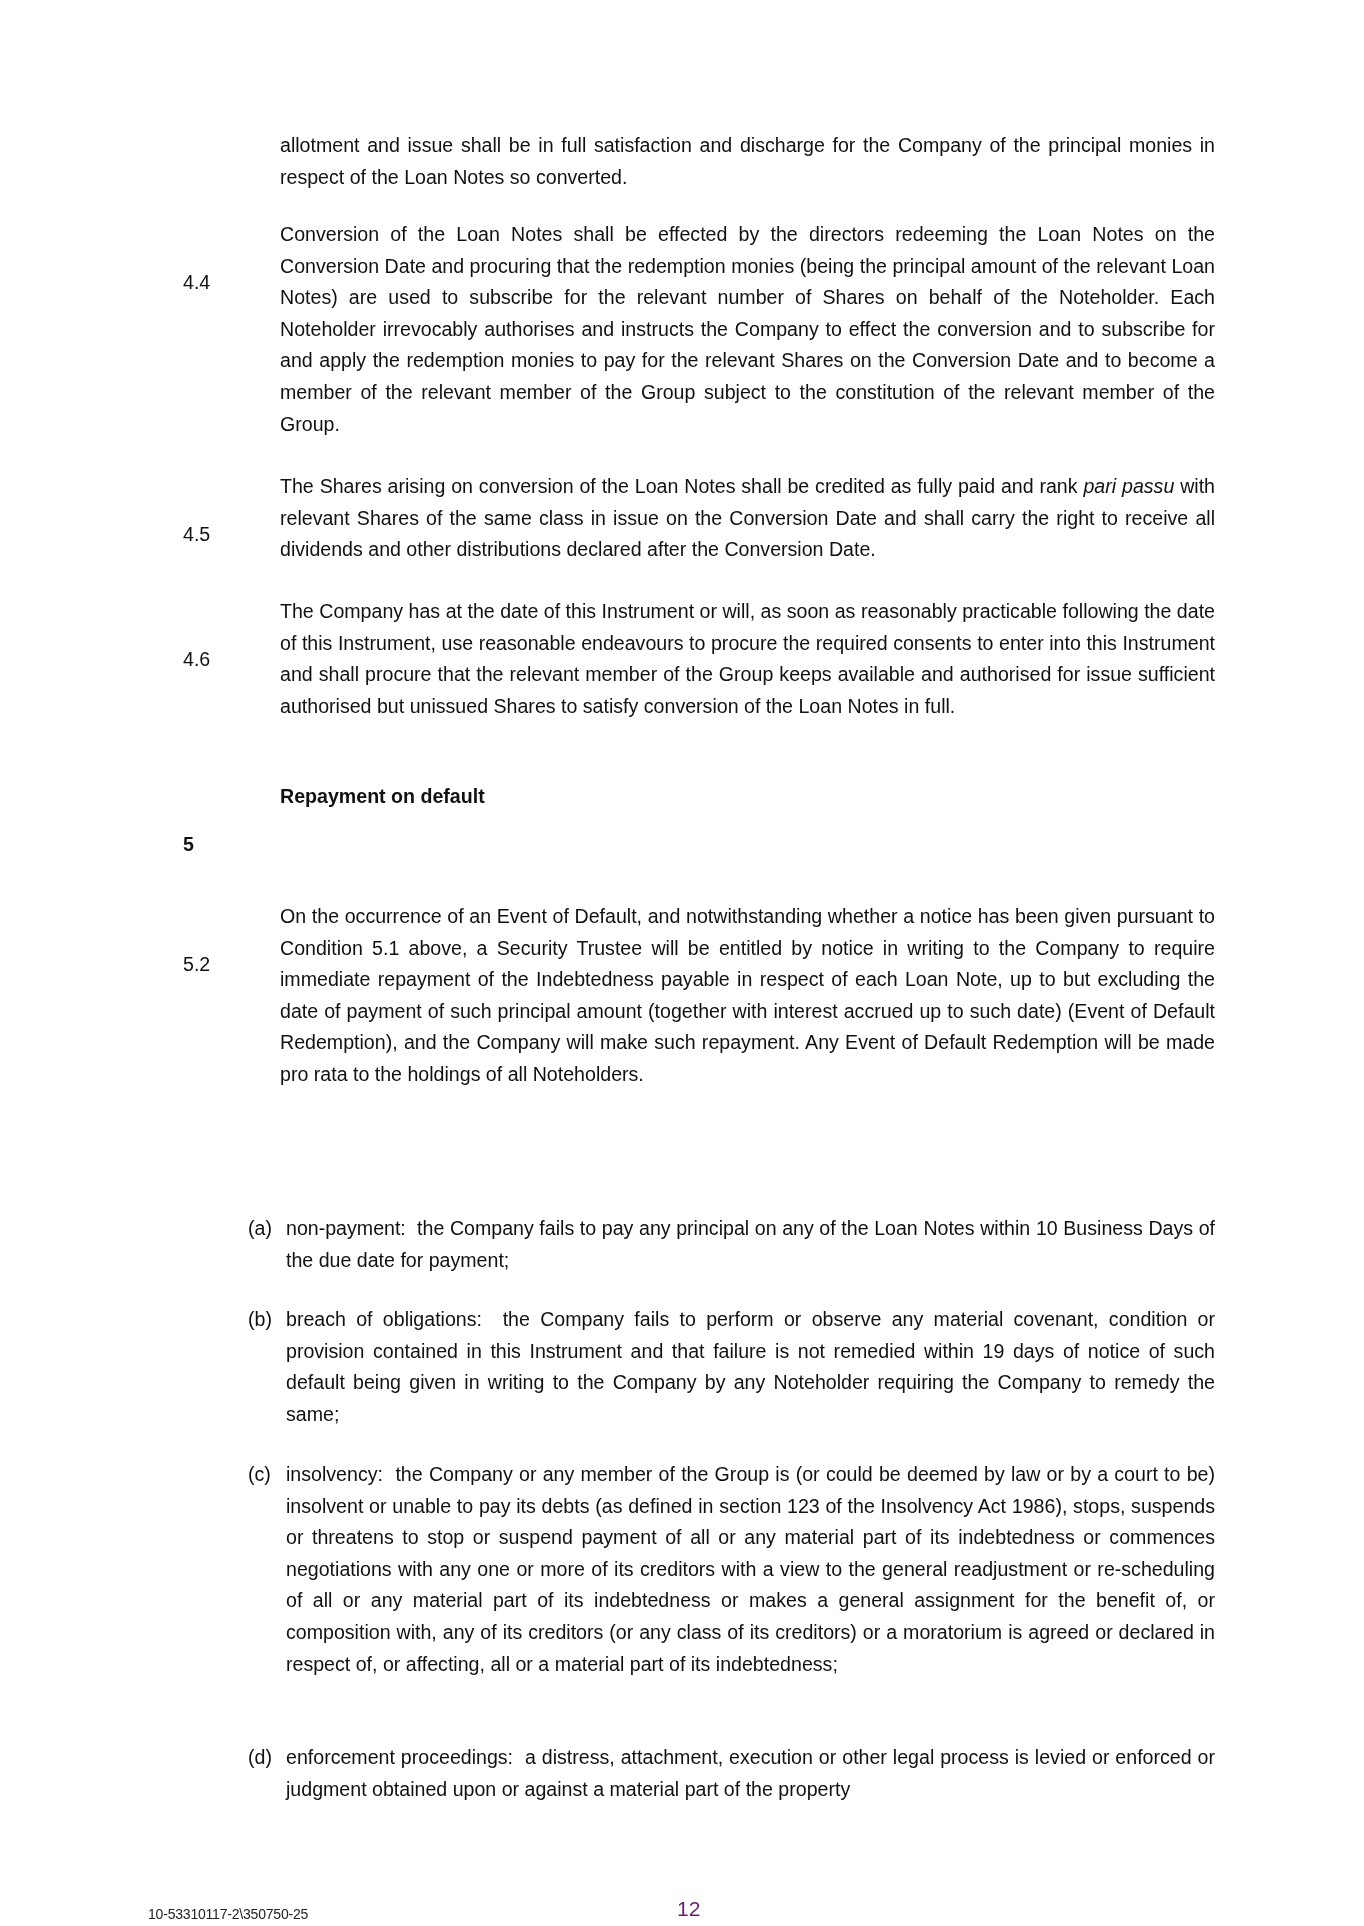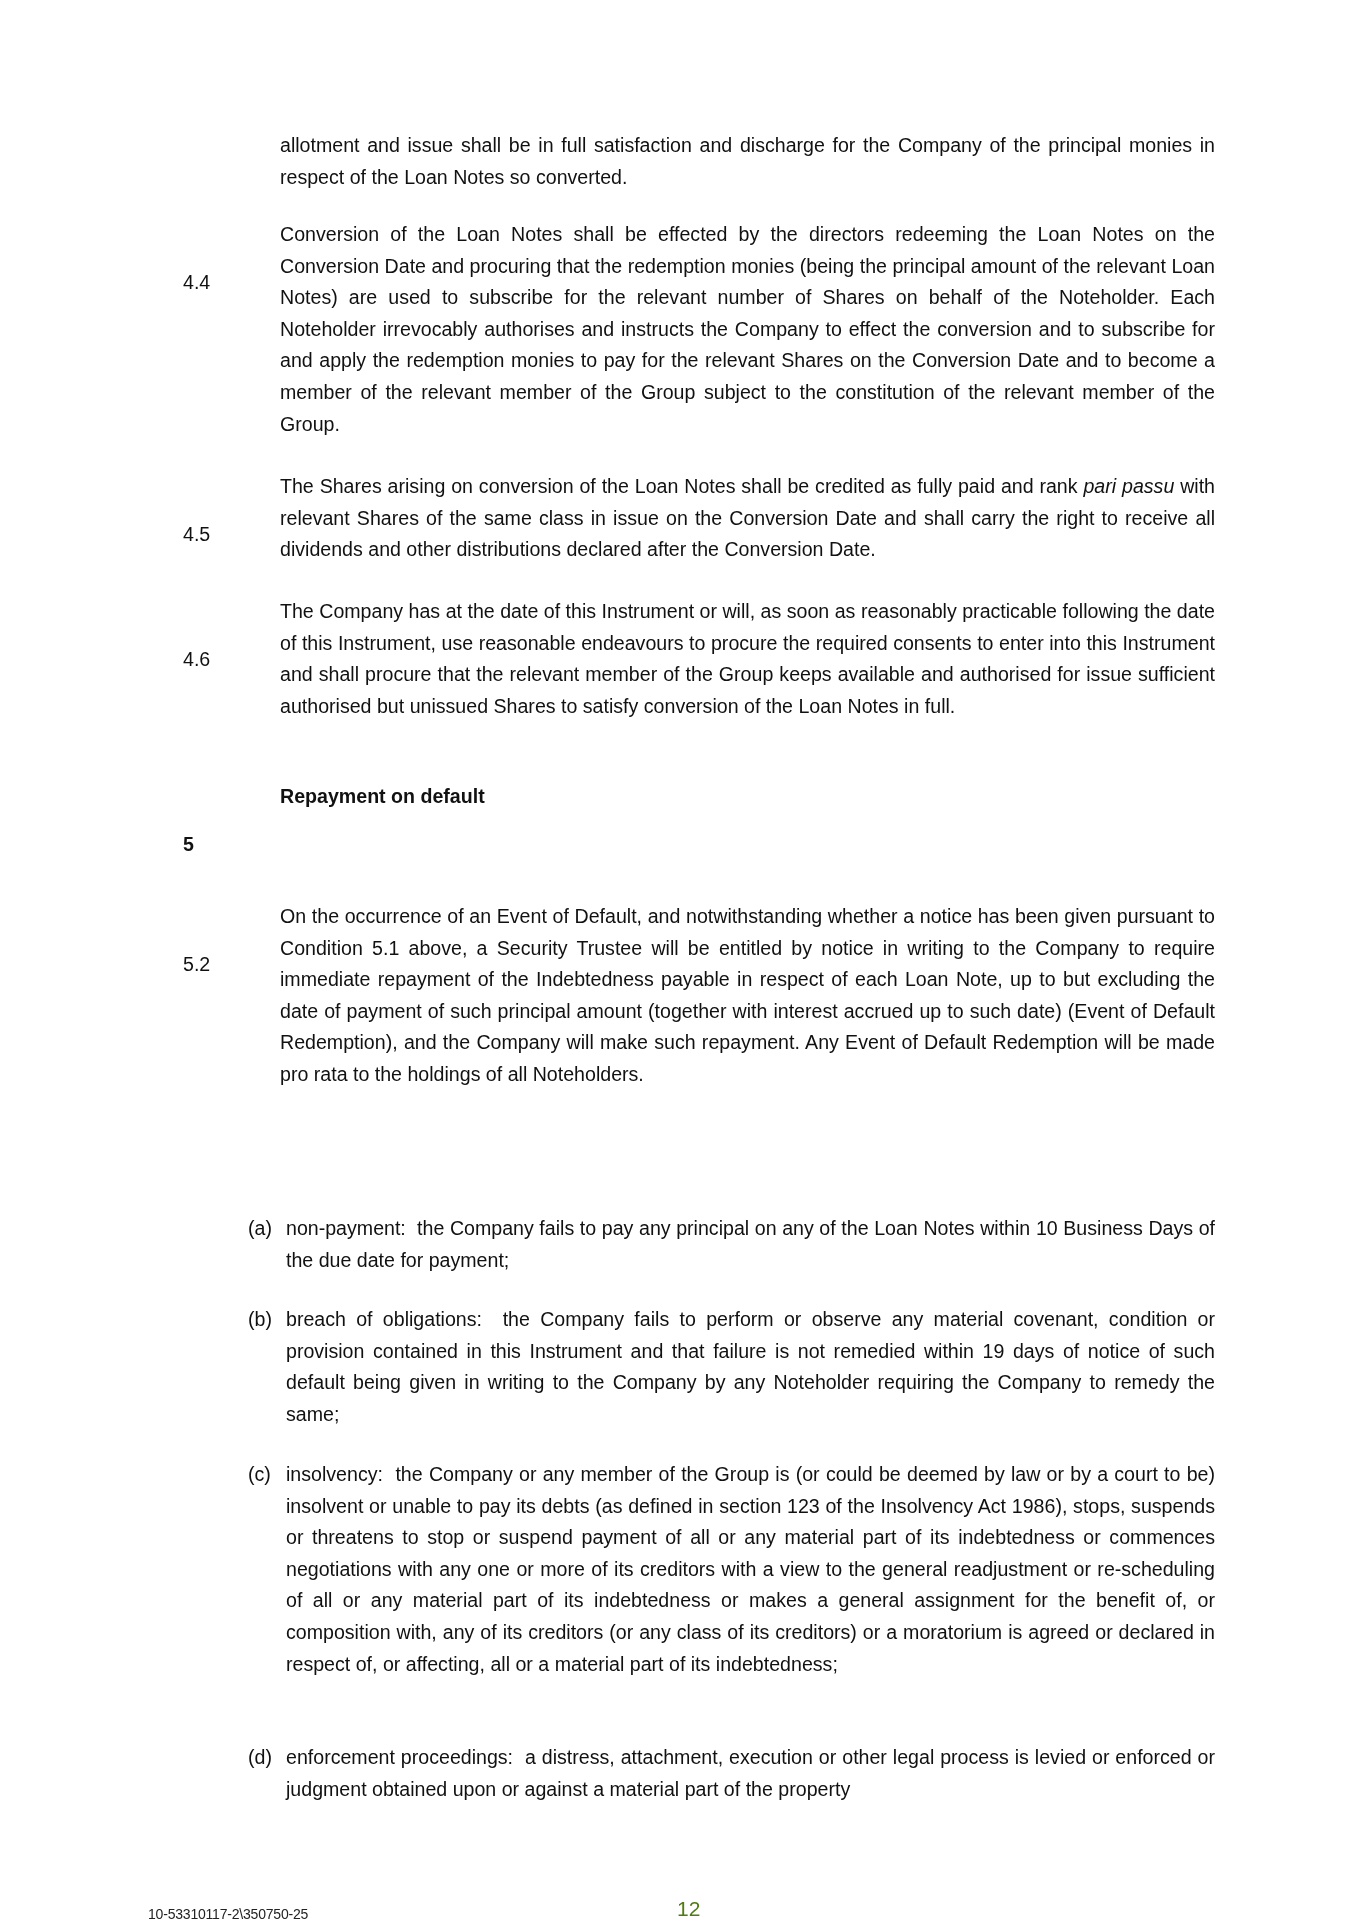--- a/index.html
+++ b/index.html
@@ -9,21 +9,21 @@
   .para { position: absolute; left: 183px; width: 1032px; font-size: 19.6px; line-height: 31.6px; }
   .num { position: absolute; left: 0; top: 0; width: 60px; margin-top: 48px; }
   .body { margin-left: 97px; text-align: justify; }
   .sub { position: absolute; left: 248px; width: 967px; font-size: 19.6px; line-height: 31.6px; }
   .sub .label { position: absolute; left: 0; top: 0; width: 70px; }
   .sub .body { margin-left: 38px; }
   .heading { font-weight: bold; }
   b { font-weight: normal; }
   i { font-style: italic; }
   .footer-ref { position: absolute; left: 148px; top: 1906px; font-size: 14px; color: #222; letter-spacing: -0.2px; }
-  .footer-page { position: absolute; left: 677px; top: 1897px; font-size: 21px; color: #4d7c0f; }
+  .footer-page { position: absolute; left: 677px; top: 1897px; font-size: 21px; color: #701a75; }
 </style>
 </head>
 <body>
 
 <div class="page">
 
   <div class="para" style="top:130px;">
     <div class="body">allotment and issue shall be in full satisfaction and discharge for the Company of the principal monies in respect of the Loan Notes so converted.</div>
   </div>
 

